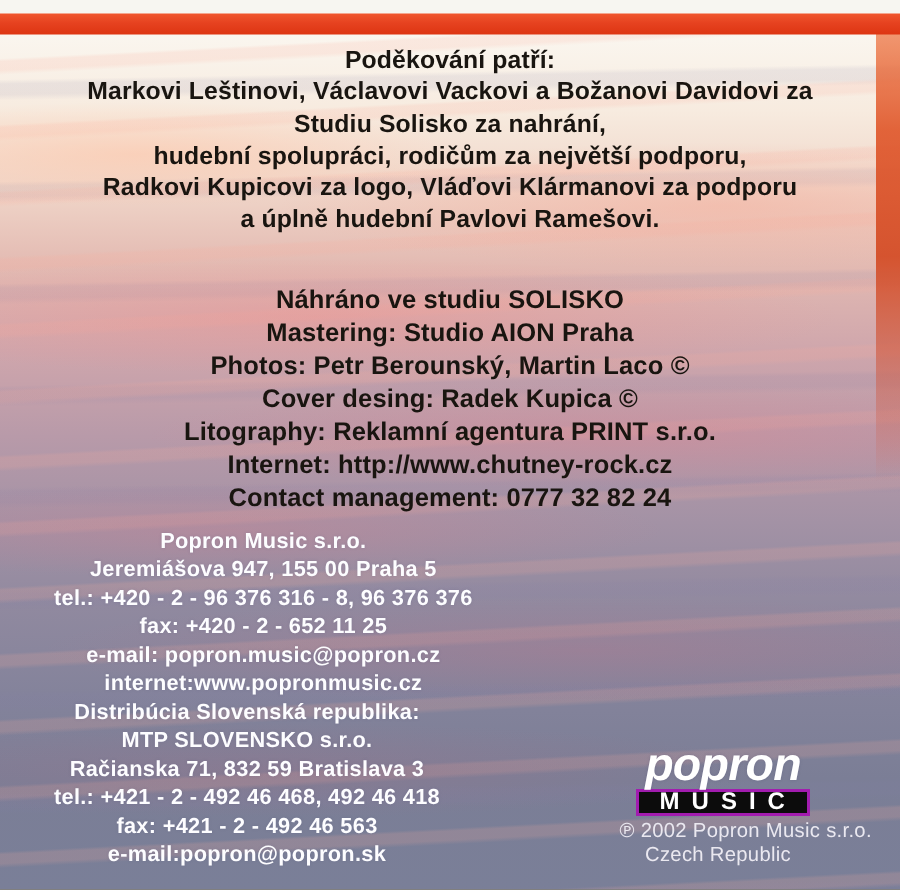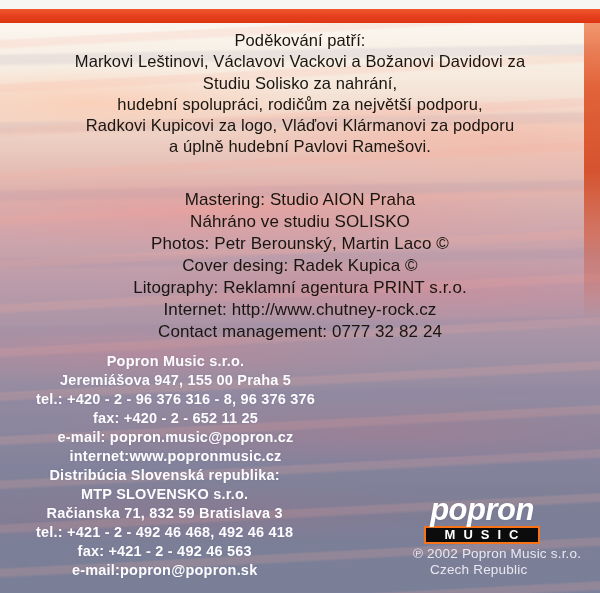--- a/index.html
+++ b/index.html
@@ -50,21 +50,21 @@
     background: linear-gradient(180deg,
       rgba(238,120,70,0.75) 0%, rgba(224,88,44,0.92) 22%, rgba(212,78,40,0.95) 50%,
       rgba(206,96,76,0.55) 78%, rgba(192,110,104,0) 100%);
     z-index: 2;
   }
 
   .textlayer { position: absolute; z-index: 4; }
 
   .block-center {
     left: 0; width: 600px; text-align: center;
-    color: #191510; font-weight: 400;
+    color: #191510; font-weight: 700;
   }
   .thanks   { top: 30px;  font-size: 16.5px; line-height: 21.3px; letter-spacing: 0.1px; }
   .credits  { top: 189px; font-size: 17px;   line-height: 22px;   letter-spacing: 0.1px; }
 
   .block-left {
     left: 36px; text-align: center;
     color: #fdfdff; font-weight: 700;
     font-size: 14.5px; line-height: 19px; letter-spacing: 0.2px;
     text-shadow: 0 0 2px rgba(90,90,130,0.25);
   }
@@ -77,23 +77,23 @@
   }
   .logo-wordmark {
     color: #ffffff; font-weight: 700; font-style: italic;
     font-size: 31px; line-height: 30px; letter-spacing: -0.5px;
     text-shadow: 0 0 2px rgba(80,80,120,0.3);
     text-align: center;
   }
   .logo-bar {
     margin-top: 1px;
     background: #0c0c0c;
-    border: 2px solid #f97316;
+    border: 2px solid #a21caf;
     color: #ffffff; font-weight: 700;
-    font-size: 13px; line-height: 12px;
+    font-size: 16px; line-height: 12px;
     letter-spacing: 8px; padding: 1px 0 1px 7px;
     text-align: center;
   }
 
   .copyright {
     left: 413px; top: 546px;
     color: #eae8f0; font-size: 13.5px; line-height: 15.5px;
     font-weight: 400; letter-spacing: 0.2px;
   }
   .copyright .indent { padding-left: 17px; }
@@ -111,22 +111,22 @@
   <div class="textlayer block-center thanks">
     <div>Poděkování patří:</div>
     <div>Markovi Leštinovi, Václavovi Vackovi a Božanovi Davidovi za</div>
     <div>Studiu Solisko za nahrání,</div>
     <div>hudební spolupráci, rodičům za největší podporu,</div>
     <div>Radkovi Kupicovi za logo, Vláďovi Klármanovi za podporu</div>
     <div>a úplně hudební Pavlovi Ramešovi.</div>
   </div>
 
   <div class="textlayer block-center credits">
+    <div>Náhráno ve studiu SOLISKO</div>
     <div>Mastering: Studio AION Praha</div>
-    <div>Náhráno ve studiu SOLISKO</div>
     <div>Photos: Petr Berounský, Martin Laco ©</div>
     <div>Cover desing: Radek Kupica ©</div>
     <div>Litography: Reklamní agentura PRINT s.r.o.</div>
     <div>Internet: http://www.chutney-rock.cz</div>
     <div>Contact management: 0777 32 82 24</div>
   </div>
 
   <div class="textlayer block-left publisher">
     <div>Popron Music s.r.o.</div>
     <div>Jeremiášova 947, 155 00 Praha 5</div>

